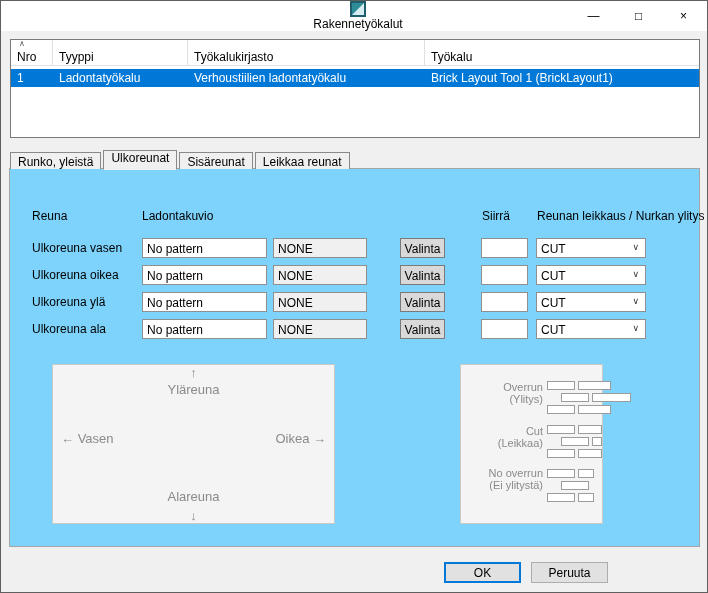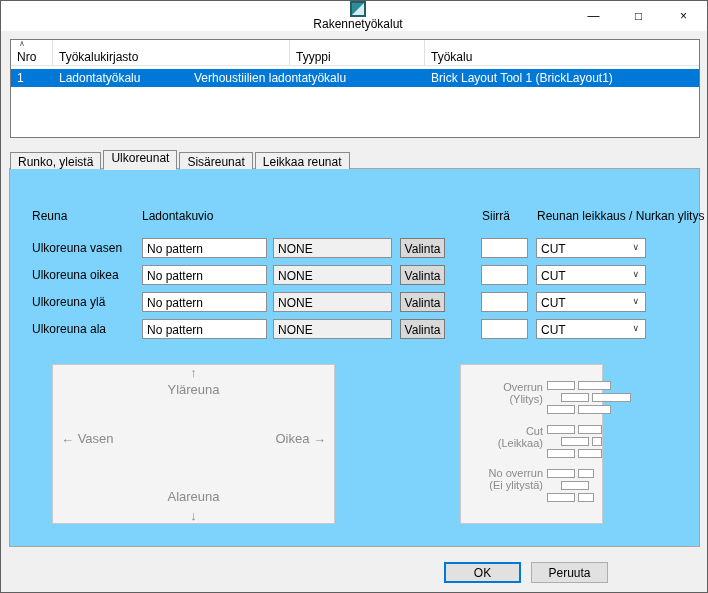--- a/index.html
+++ b/index.html
@@ -30,21 +30,21 @@
   .tabs { position:absolute; left:9px; top:148px; height:20px; display:flex; align-items:flex-end; z-index:3; }
   .tab { height:17px; padding:2px 7px 0 7px; background:#f0f0f0; border:1px solid #898989; border-bottom:none; margin-right:2px; white-space:nowrap; cursor:default; }
   .tab.active { height:20px; margin-bottom:-1px; padding-top:0; border-bottom:1px solid #f0f0f0; z-index:4; }
   
   .panel { position:absolute; left:8px; top:167px; width:691px; height:379px; background:#7dd3fc; border:1px solid #a5a5a5; }
   .pcol { position:absolute; white-space:nowrap; }
   .prow { position:absolute; left:0; right:0; height:20px; }
   .row-label { position:absolute; left:22px; top:3px; white-space:nowrap; }
   .field { position:absolute; top:0; height:20px; border:1px solid #8f8f8f; background:#fff; padding:3px 4px 0 4px; white-space:nowrap; overflow:hidden; }
   .inp-pattern { left:132px; width:125px; }
-  .inp-none { left:263px; width:119px; background:#f0f0f0; }
+  .inp-none { left:263px; width:94px; background:#f0f0f0; }
   .btn-valinta { left:390px; width:45px; background:#d9d9d9; border-color:#7a7a7a; text-align:center; padding-left:0; padding-right:0; }
   .inp-siirra { left:471px; width:47px; }
   .sel-cut { left:526px; width:110px; padding-right:18px; }
   .chev { position:absolute; right:6px; top:3px; font-size:9px; color:#333; }
   
   .diagram-left { position:absolute; left:42px; top:195px; width:283px; height:160px; background:#f4f4f4; border:1px solid #c9c9c9; color:#8a8a8a; font-size:13px; }
   .d-up { position:absolute; top:0px; left:50%; transform:translateX(-50%); }
   .d-top { position:absolute; top:17px; left:0; width:100%; text-align:center; }
   .d-left { position:absolute; left:8px; top:66px; }
   .d-right { position:absolute; right:8px; top:66px; }
@@ -78,22 +78,22 @@
       <span class="win-btn close">×</span>
     </div>
   </div>
 
   <div class="toollist">
     <div class="thead">
       <div class="th c0">
         <span class="sort-caret">∧</span>
         <span>Nro</span>
       </div>
+      <div class="th c1">Tyyppi</div>
       <div class="th c2">Työkalukirjasto</div>
-      <div class="th c1">Tyyppi</div>
       <div class="th c3 last">Työkalu</div>
     </div>
     <div class="trow selected">
       <div class="td c0">1</div>
       <div class="td c1">Ladontatyökalu</div>
       <div class="td c2">Verhoustiilien ladontatyökalu</div>
       <div class="td c3">Brick Layout Tool 1 (BrickLayout1)</div>
     </div>
   </div>
 

